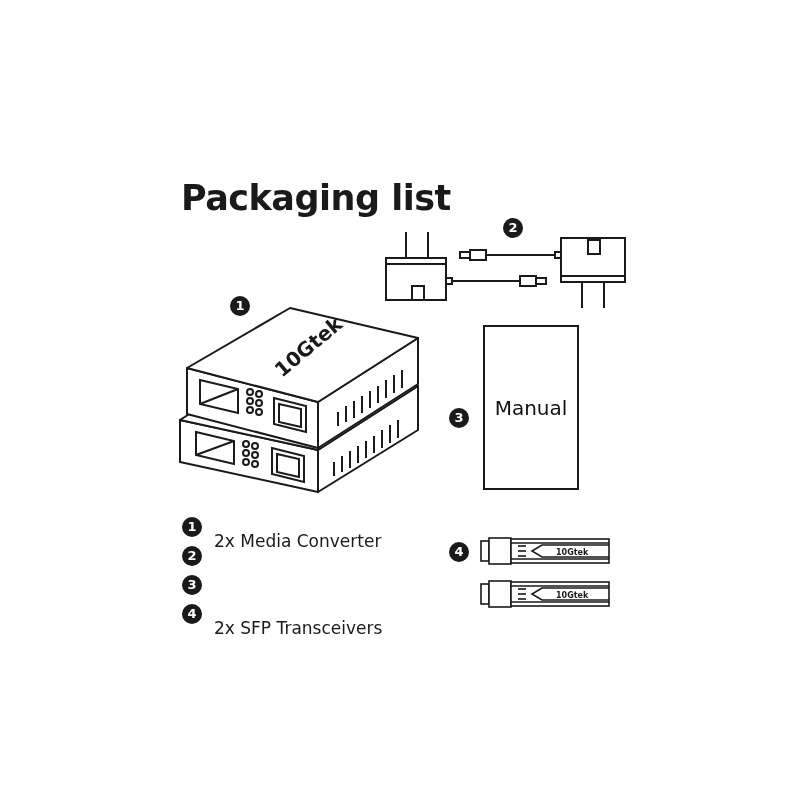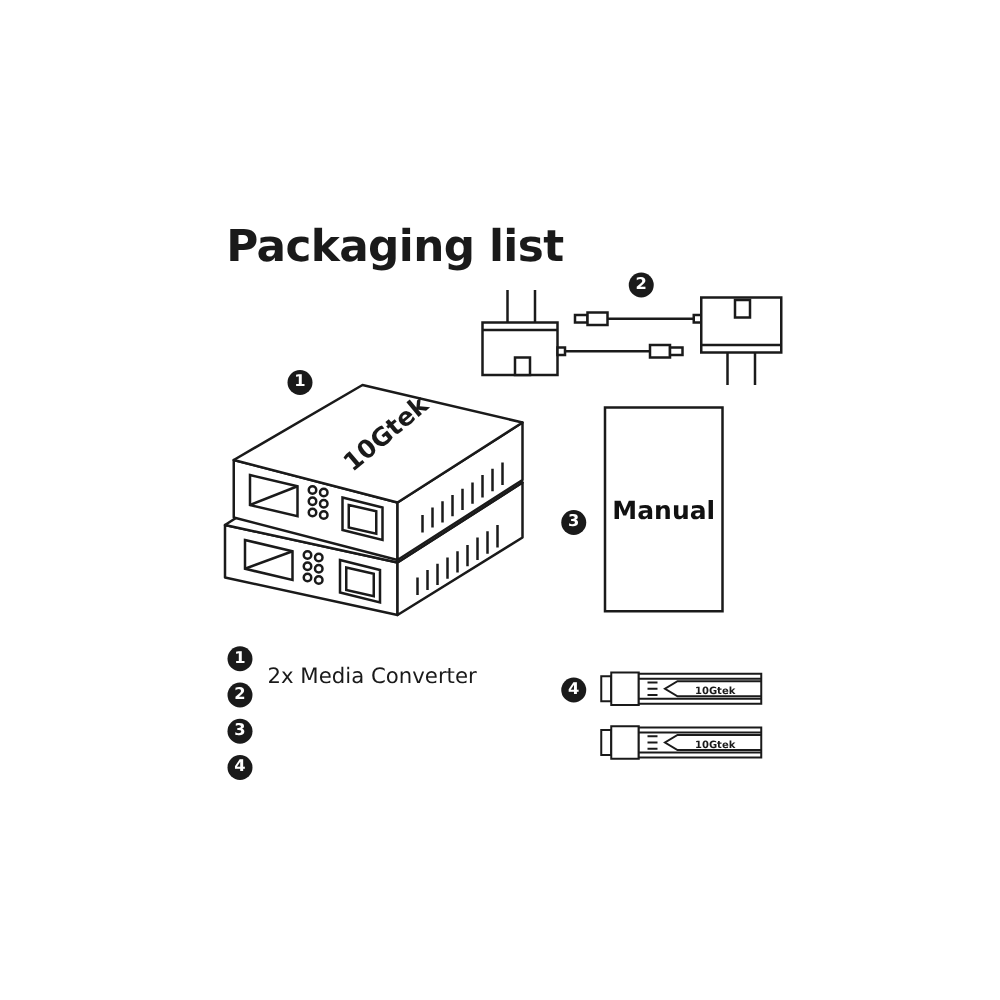--- a/index.html
+++ b/index.html
@@ -5,21 +5,21 @@
   html,body{margin:0;padding:0;background:#ffffff;}
   body{width:800px;height:800px;position:relative;overflow:hidden;font-family:"DejaVu Sans","Liberation Sans",sans-serif;color:#111;}
   .abs{position:absolute;}
   .title{left:181px;top:178px;font-size:35px;font-weight:bold;letter-spacing:-0.5px;color:#1a1a1a;font-family:"DejaVu Sans",sans-serif;}
   .badge{position:absolute;width:20px;height:20px;border-radius:50%;background:#1a1a1a;color:#fff;font-size:13px;font-weight:bold;text-align:center;line-height:20px;font-family:"DejaVu Sans",sans-serif;}
   .legend{left:182px;top:512px;}
   .legend-row{display:flex;align-items:center;height:29px;}
   .legend-row .badge{position:static;margin-right:12px;}
   .legend-text{font-size:17px;color:#1a1a1a;font-family:"DejaVu Sans",sans-serif;margin-top:28px;}
   .manual-box{left:483px;top:325px;width:96px;height:165px;border:2px solid #1a1a1a;box-sizing:border-box;display:flex;align-items:center;justify-content:center;}
-  .manual-label{font-size:20px;font-weight:bold;color:#111;font-family:"DejaVu Sans",sans-serif;text-align:right;}
+  .manual-label{font-size:20px;font-weight:normal;color:#111;font-family:"DejaVu Sans",sans-serif;text-align:right;}
   svg{position:absolute;overflow:visible;}
 </style>
 </head>
 <body>
 
 <div class="abs title">Packaging list</div>
 
 <div class="badge" style="left:230px;top:296px;">1</div>
 
 <svg style="left:0;top:0;" width="800" height="800">
@@ -151,14 +151,15 @@
     <span class="legend-text">2x  Media Converter</span>
   </div>
   <div class="legend-row">
     <span class="badge">2</span>
   </div>
   <div class="legend-row">
     <span class="badge">3</span>
   </div>
   <div class="legend-row">
     <span class="badge">4</span>
+    <span class="legend-text">2x  SFP Transceivers</span>
   </div>
 </div>
 
 </body></html>

